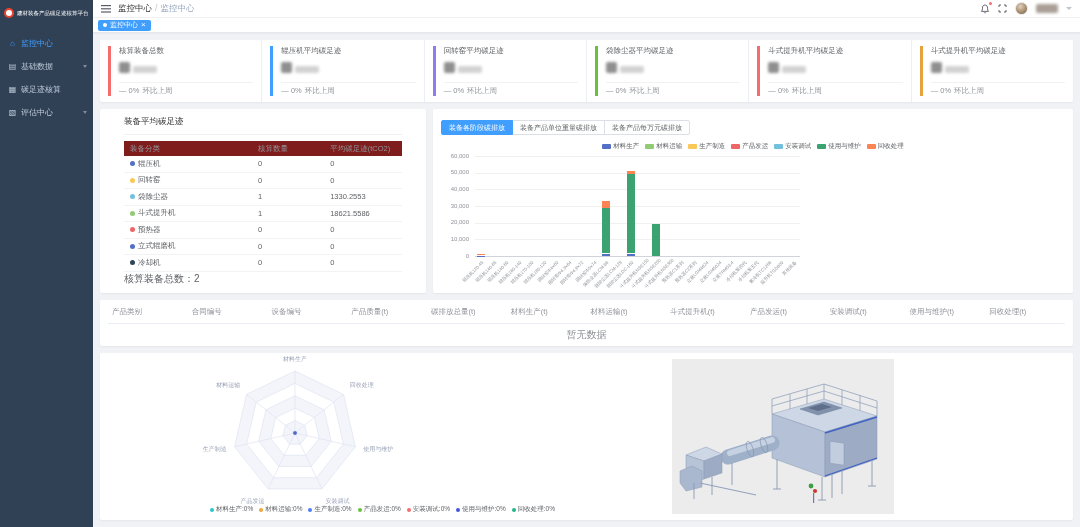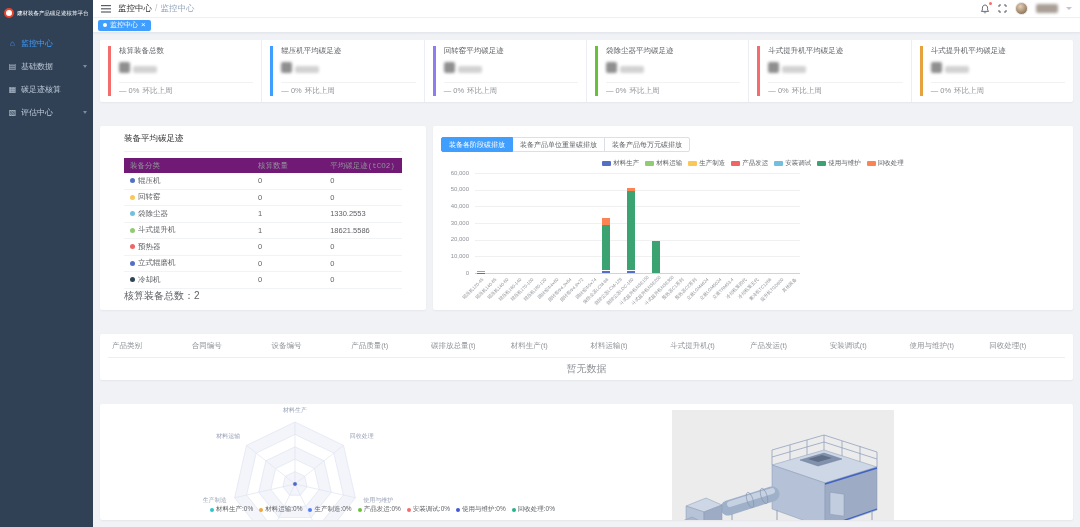--- a/index.html
+++ b/index.html
@@ -29,40 +29,40 @@
 .icon-btn{position:relative;display:flex;align-items:center;cursor:pointer;}
 .badge-dot{position:absolute;top:-2px;right:-2px;width:3.5px;height:3.5px;background:#f56c6c;border-radius:50%;}
 .avatar{width:13px;height:13px;border-radius:50%;background:radial-gradient(circle at 40% 32%,#e3d0ba 0%,#a98f72 55%,#6e5c49 100%);border:1px solid #e3e3e3;}
 .ublob{width:22px;height:9px;background:#a99f96;border-radius:2px;filter:blur(1.4px);}
 .caret{width:0;height:0;border-left:3px solid transparent;border-right:3px solid transparent;border-top:3.5px solid #c0c4cc;}
 .tagbar{height:15px;background:#fff;border-bottom:1px solid #e4e7ed;display:flex;align-items:center;padding:0 5px;box-shadow:0 1px 2px rgba(0,0,0,.04);}
 .tag{display:inline-flex;align-items:center;gap:3px;background:#409eff;color:#fff;height:11px;padding:0 5px;border-radius:2px;font-size:7px;cursor:pointer;}
 .tag-dot{width:4px;height:4px;border-radius:50%;background:#fff;}
 .tag-close{font-size:8px;line-height:1;cursor:pointer;}
 
-.content{flex:1;padding:7px;overflow:hidden;display:flex;flex-direction:column;gap:24px;}
+.content{flex:1;padding:7px;overflow:hidden;display:flex;flex-direction:column;gap:7px;}
 .panel{background:#fff;border-radius:2px;box-shadow:0 1px 2px rgba(0,0,0,.05);}
 
 .kpi-row{height:62px;display:flex;}
 .kpi{flex:1;border-right:1px solid #ebeef5;padding:6px 8px;}
 .kpi:last-child{border-right:none;}
 .kpi-inner{border-left:3px solid #ccc;padding-left:8px;height:100%;display:flex;flex-direction:column;}
 .kpi-title{font-size:7.5px;color:#606266;}
 .masked{filter:blur(1.4px);display:flex;align-items:flex-end;height:13px;margin:4px 0 2px;}
 .mv1{width:11px;height:11px;background:#8f8f8f;border-radius:2px;display:inline-block;}
 .mv2{width:24px;height:7px;background:#d2d2d2;border-radius:2px;display:inline-block;margin-left:3px;}
 .kpi-foot{border-top:1px solid #f2f2f2;margin-top:auto;padding-top:3px;font-size:7.5px;color:#909399;}
 .kpi-foot .chg{color:#909399;margin-right:3px;}
 
 .row2{height:184px;display:flex;gap:7px;}
 .equip-panel{width:326px;flex:0 0 326px;padding:7px 24px;display:flex;flex-direction:column;}
 .panel-title{font-size:8.5px;color:#303133;padding-bottom:6px;border-bottom:1px solid #f0f0f0;}
 .etable{margin-top:6px;font-size:7.5px;}
 .ehead,.erow{display:flex;align-items:center;}
-.ehead{background:#701a75;color:#909399;height:15px;font-family:Liberation Mono, monospace;}
+.ehead{background:#7f1d1d;color:#909399;height:15px;}
 .ehead>div,.erow>div{padding:0 6px;}
 .erow{height:16.5px;border-bottom:1px solid #f2f3f5;color:#606266;}
 .c1{flex:0 0 46%;display:flex;align-items:center;gap:3px;}
 .c2{flex:0 0 26%;}
 .c3{flex:1;}
 .dot{width:5px;height:5px;border-radius:50%;display:inline-block;flex:0 0 5px;}
 .equip-foot{margin-top:0;font-size:10px;color:#606266;}
 
 .chart-panel{flex:1;padding:7px 8px;position:relative;min-width:0;}
 .tabs{display:inline-flex;}

